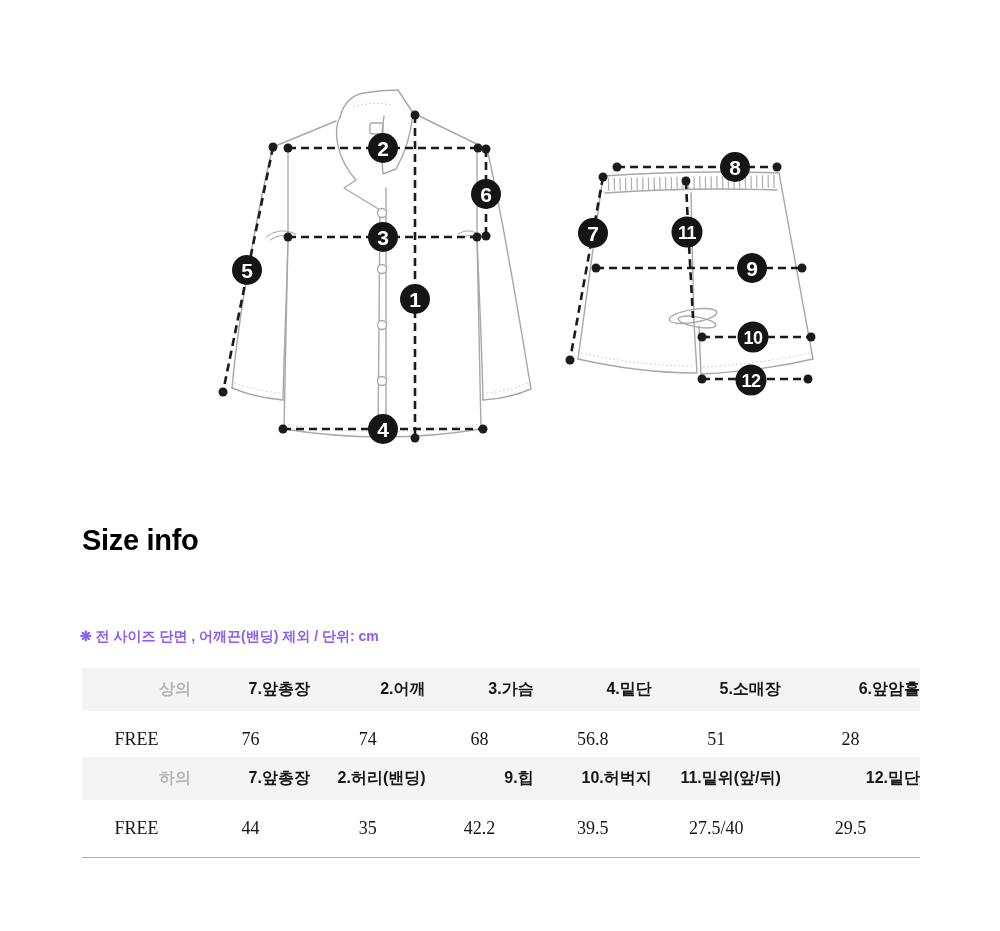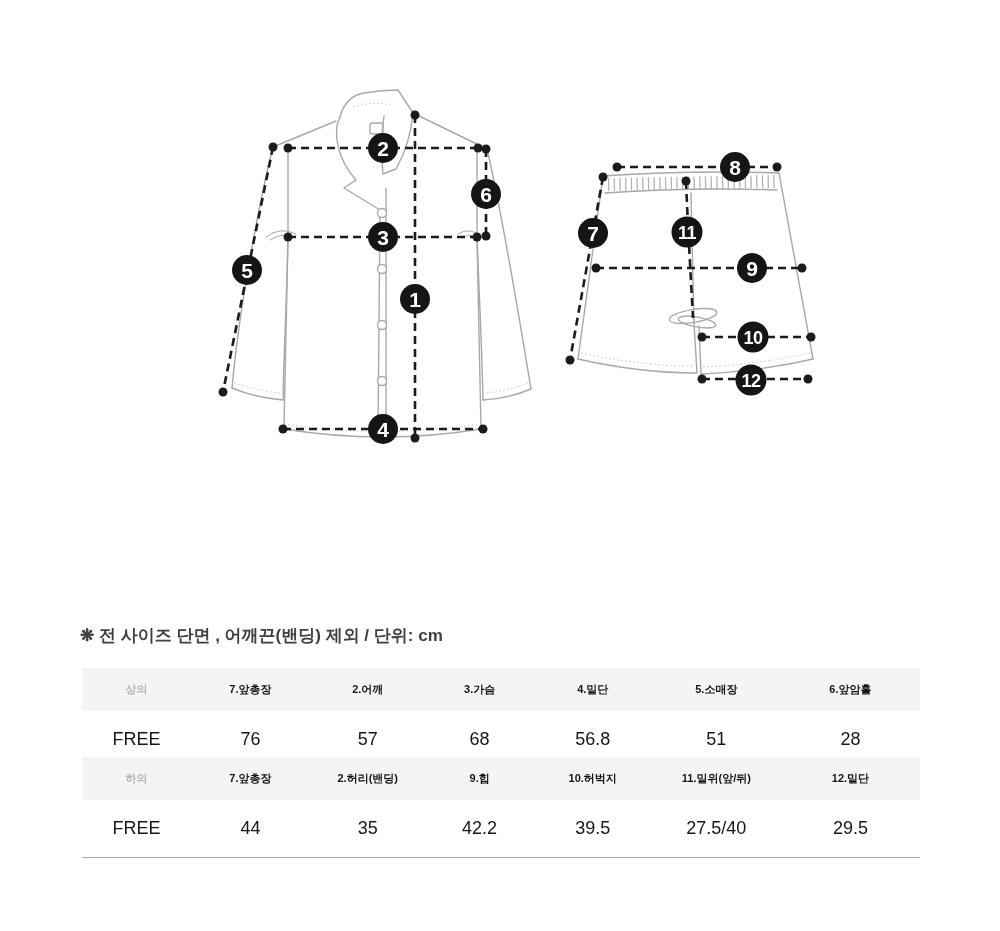--- a/index.html
+++ b/index.html
@@ -11,26 +11,26 @@
   .stitch{stroke:#c2c2c2;stroke-width:1;stroke-dasharray:1.5 2.6;fill:none;}
   .measure{stroke:#1b1b1b;stroke-width:2.6;stroke-dasharray:8 5;fill:none;stroke-linecap:butt;}
   .mdot{fill:#1b1b1b;}
   .badge-circle{fill:#151515;stroke:none;}
   .badge-num{fill:#ffffff;font-weight:bold;font-size:21px;text-anchor:middle;}
   .badge-num.two{font-size:18px;letter-spacing:-0.5px;}
   .btn{fill:#ffffff;stroke:#a8a8a8;stroke-width:1.3;}
   .rib{stroke:#b3b3b3;stroke-width:13;stroke-dasharray:1.3 4.4;fill:none;}
 
   .page-title{position:absolute;left:82px;top:522px;font-size:29px;line-height:36px;font-weight:700;color:#000;letter-spacing:-0.3px;margin:0;}
-  .size-note{position:absolute;left:80px;top:625px;font-size:17px;line-height:22px;font-weight:700;color:#404040;margin:0;}
+  .size-note{position:absolute;left:80px;top:625px;font-size:14px;line-height:22px;font-weight:700;color:#8b5cf6;margin:0;}
 
   table.size-table{position:absolute;left:82px;width:838px;border-collapse:collapse;table-layout:fixed;}
-  table.size-table th{height:43px;background:#f4f4f4;font-size:11px;font-weight:700;color:#161616;text-align:center;vertical-align:middle;padding:0;}
+  table.size-table th{height:43px;background:#f4f4f4;font-size:16px;font-weight:700;color:#161616;text-align:right;vertical-align:middle;padding:0;}
   table.size-table th.group{color:#b5b5b5;}
-  table.size-table td{height:57px;font-size:18px;font-weight:400;color:#161616;text-align:center;vertical-align:middle;padding:0;border-bottom:1px solid #ababab;}
+  table.size-table td{height:57px;font-size:18px;font-weight:400;color:#161616;text-align:center;vertical-align:middle;padding:0;border-bottom:1px solid #ababab;font-family:Liberation Serif, serif;}
   .tbl-top{top:668px;}
   .tbl-bottom{top:757px;}
 </style>
 </head>
 <body>
 
 <div class="stage">
 
   <svg class="diagram-svg" width="1000" height="480" viewBox="0 0 1000 480">
 
@@ -181,20 +181,21 @@
         <circle class="badge-circle" r="15.5"></circle>
           <text class="badge-num two" y="6.5">11</text>
         </g>
       <g transform="translate(751,380)">
         <circle class="badge-circle" r="15.5"></circle>
           <text class="badge-num two" y="6.5">12</text>
         </g>
     </g>
   </svg>
 
+  <h2 class="page-title">Size info</h2>
 
   <p class="size-note">❋ 전 사이즈 단면 , 어깨끈(밴딩) 제외 / 단위: cm</p>
 
   <table class="size-table tbl-top">
     <colgroup>
       <col style="width:13%">
         <col style="width:14.2%">
         <col style="width:13.8%">
       <col style="width:12.9%">
         <col style="width:14.1%">
@@ -209,21 +210,21 @@
         <th>3.가슴</th>
         <th>4.밑단</th>
         <th>5.소매장</th>
         <th>6.앞암홀</th>
       </tr>
     </thead>
     <tbody>
       <tr>
         <td>FREE</td>
         <td>76</td>
-        <td>57</td>
+        <td>74</td>
         <td>68</td>
         <td>56.8</td>
         <td>51</td>
         <td>28</td>
       </tr>
     </tbody>
   </table>
 
   <table class="size-table tbl-bottom">
     <colgroup>

